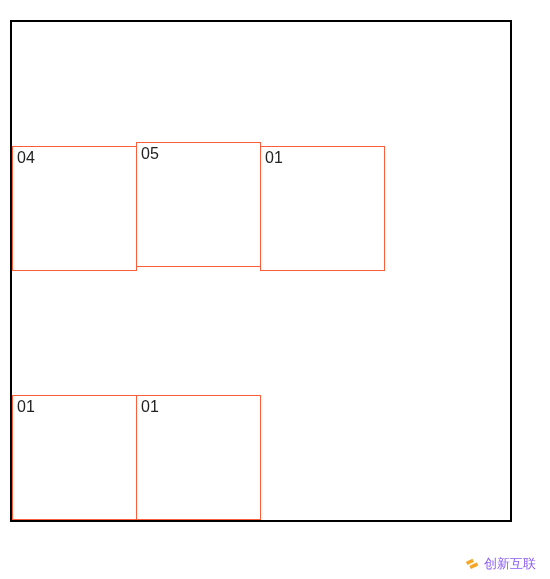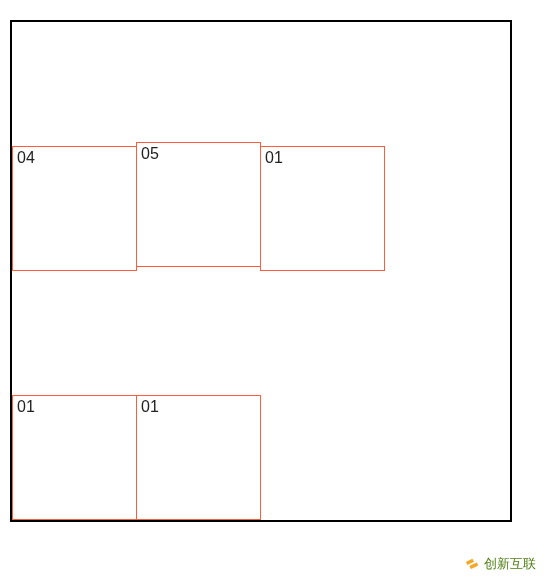--- a/index.html
+++ b/index.html
@@ -35,21 +35,21 @@
     .b06 { left: 248px; top: 124px; }
     
     .b01 { left: 0;   top: 373px; }
     .b02 { left: 124px; top: 373px; }
     .b03 { left: 248px; top: 373px; }
     .watermark {
       position: absolute;
       bottom: 6px;
       right: 14px;
       font-size: 13px;
-      color: #4d7c0f;
+      color: #8b5cf6;
       display: flex;
       align-items: center;
       gap: 4px;
     }
     .watermark-icon {
       width: 16px;
       height: 16px;
       display: inline-block;
       transform: rotate(20deg);
     }

